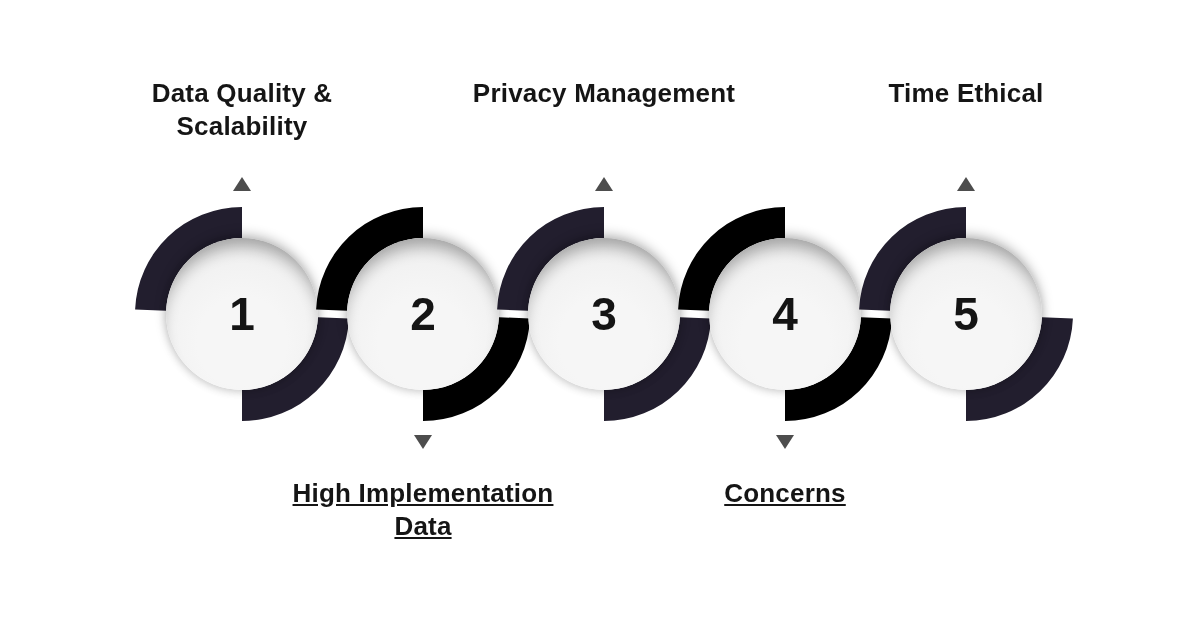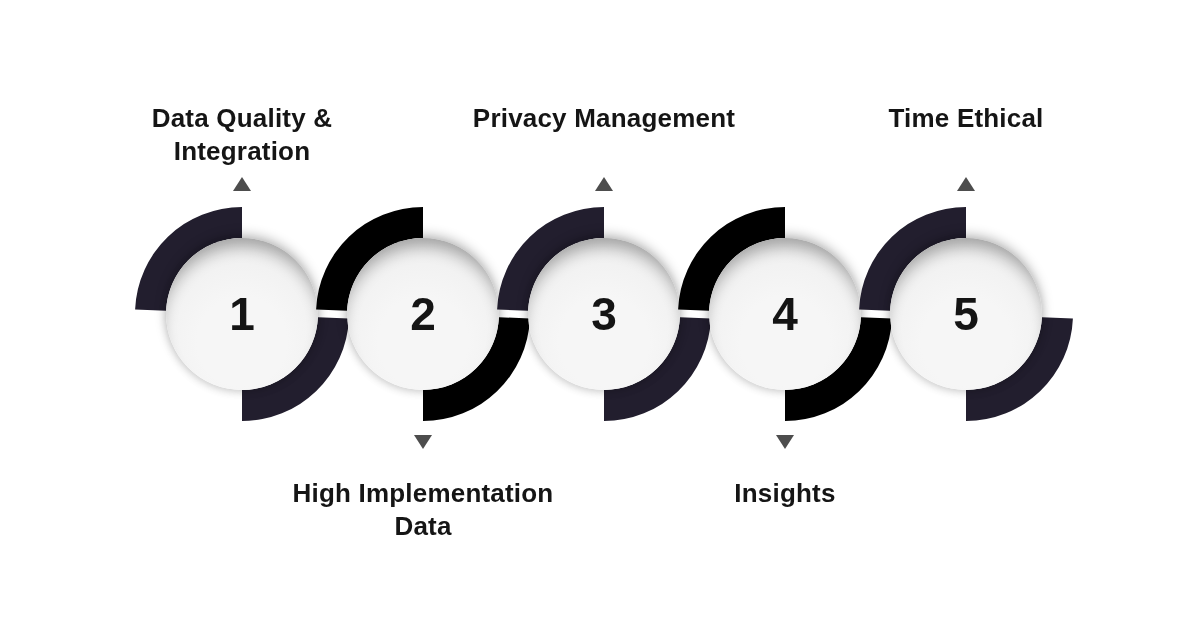--- a/index.html
+++ b/index.html
@@ -40,31 +40,31 @@
     border-left:9px solid transparent;
     border-right:9px solid transparent;
     border-top:14px solid #4d4d4d;
     top:435px;
   }
   .label{
     position:absolute;width:360px;text-align:center;
     font-size:26px;line-height:33px;font-weight:700;color:#151515;
     letter-spacing:0.2px;
   }
-  .label.top{top:102px;}
-  .label.bottom{top:477px;}
+  .label.top{top:77px;}
+  .label.bottom{top:477px;text-decoration:underline;}
 </style>
 </head>
 <body>
 
 <div class="canvas">
 
   <div class="label top" style="left:62px">
     <div>Data Quality &amp;</div>
-    <div>Integration</div>
+    <div>Scalability</div>
   </div>
   <div class="arrow up" style="left:233px"></div>
   <div class="node" style="left:127px">
     <svg width="230" height="230" viewBox="-115 -115 230 230">
       <path d="M 0 -107 A 107 107 0 0 0 -106.91 -4.5 L -75.93 -3.2 A 76 76 0 0 1 0 -76 Z" fill="#221E2E"></path>
       <path d="M 0 107 A 107 107 0 0 0 106.91 4.5 L 75.93 3.2 A 76 76 0 0 1 0 76 Z" fill="#221E2E"></path>
     </svg>
     <div class="circle">
       <span class="num">1</span>
     </div>
@@ -93,21 +93,21 @@
     <svg width="230" height="230" viewBox="-115 -115 230 230">
       <path d="M 0 -107 A 107 107 0 0 0 -106.91 -4.5 L -75.93 -3.2 A 76 76 0 0 1 0 -76 Z" fill="#221E2E"></path>
       <path d="M 0 107 A 107 107 0 0 0 106.91 4.5 L 75.93 3.2 A 76 76 0 0 1 0 76 Z" fill="#221E2E"></path>
     </svg>
     <div class="circle">
       <span class="num">3</span>
     </div>
   </div>
 
   <div class="label bottom" style="left:605px">
-    <div>Insights</div>
+    <div>Concerns</div>
   </div>
   <div class="arrow down" style="left:776px"></div>
   <div class="node" style="left:670px">
     <svg width="230" height="230" viewBox="-115 -115 230 230">
       <path d="M 0 -107 A 107 107 0 0 0 -106.91 -4.5 L -75.93 -3.2 A 76 76 0 0 1 0 -76 Z" fill="#000000"></path>
       <path d="M 0 107 A 107 107 0 0 0 106.91 4.5 L 75.93 3.2 A 76 76 0 0 1 0 76 Z" fill="#000000"></path>
     </svg>
     <div class="circle">
       <span class="num">4</span>
     </div>

